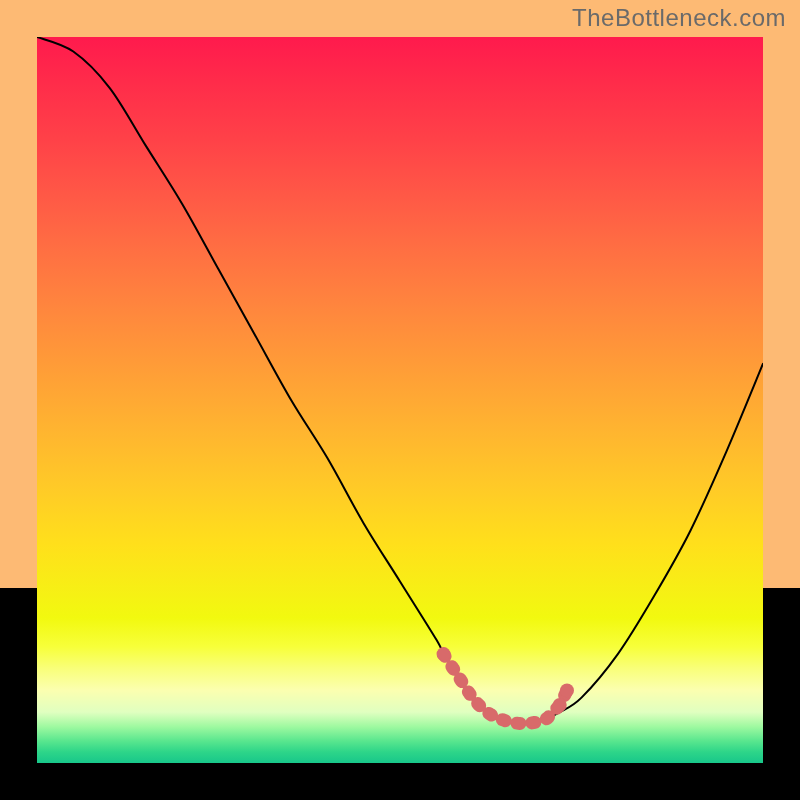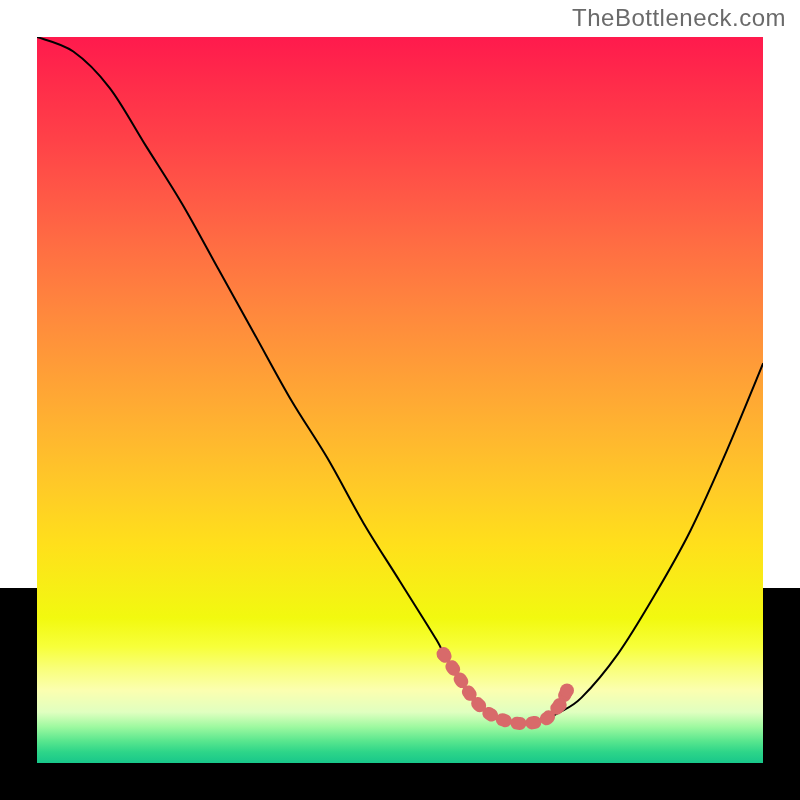--- a/index.html
+++ b/index.html
@@ -10,21 +10,21 @@
     background: #000;
     overflow: hidden;
     font-family: Arial, Helvetica, sans-serif;
   }
   .frame {
     position: absolute;
     left: 0;
     top: 0;
     width: 800px;
     height: 588px;
-    background: #ffffff;
+    background: #fdba74;
   }
   .watermark {
     position: absolute;
     top: 4px;
     right: 14px;
     color: #6a6a6a;
     font-size: 24px;
     font-weight: 400;
     letter-spacing: 0.5px;
     user-select: none;

